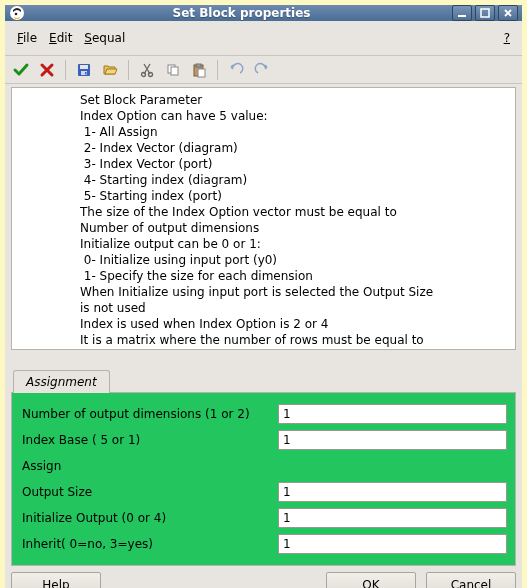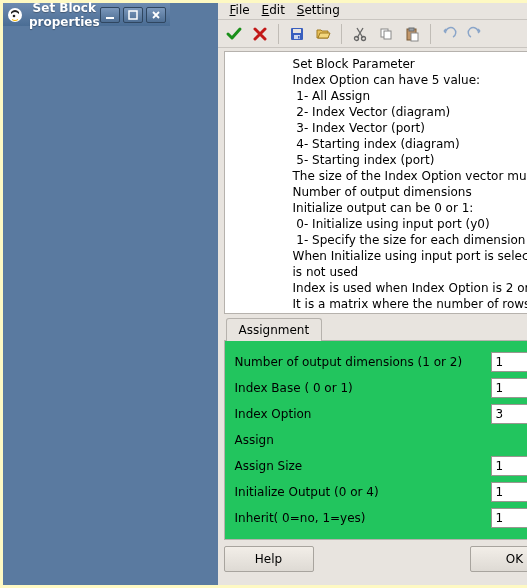--- a/index.html
+++ b/index.html
@@ -1,39 +1,39 @@
 <!DOCTYPE html>
 <html><head>
 <meta charset="utf-8">
 <style>
   * { box-sizing: border-box; }
   html, body { margin: 0; padding: 0; font-family: "DejaVu Sans", "Liberation Sans", Arial, sans-serif; font-size: 12px; color: #000; }
   body { background: #5a7aa0; width: 527px; height: 588px; overflow: hidden; }
 
   
-  .window { width: 527px; height: 588px; display: flex; flex-direction: row; border: 3px solid #fef9c3; gap: 48px; }
+  .window { width: 527px; height: 588px; display: flex; flex-direction: column; border: 5px solid #fef9c3; }
   .titlebar {
     height: 23px; display: flex; align-items: center; padding: 0 4px;
     background: linear-gradient(to bottom, #6d8ab0 0%, #4a6d94 100%);
     color: #fff;
   }
   .titlebar .app-icon { width: 16px; height: 16px; margin-right: 6px; display:flex; align-items:center; justify-content:center; }
   .titlebar .title { flex: 1; text-align: center; font-weight: bold; font-size: 12px; text-shadow: 0 1px 1px rgba(0,0,0,.3); }
   .titlebar .win-btns { display: flex; gap: 3px; }
   .titlebar .win-btn {
     width: 20px; height: 16px; border: 1px solid #2f4660; border-radius: 2px;
     background: linear-gradient(to bottom, #7a97bb, #4e6e93);
     display: flex; align-items: center; justify-content: center; cursor: pointer;
   }
   .titlebar .win-btn svg { display:block; }
 
   .client { flex: 1; background: #e8e4df; display: flex; flex-direction: column; }
 
   
-  .menubar { height: 17px; display: flex; align-items: flex-end; padding: 0 6px; border-bottom: 1px solid #c9c5c0; }
+  .menubar { height: 35px; display: flex; align-items: center; padding: 0 6px; border-bottom: 1px solid #c9c5c0; }
   .menubar .menu-item { padding: 2px 6px; cursor: pointer; }
   .menubar .menu-item .ul { text-decoration: underline; }
   .menubar .spacer { flex: 1; }
   .menubar .help-q { padding: 2px 6px; text-decoration: underline; cursor: pointer; }
 
   
   .toolbar {
     height: 28px; display: flex; align-items: center; padding: 0 4px; gap: 2px;
     background: #e8e4df; border-bottom: 1px solid #c9c5c0;
   }
@@ -47,21 +47,21 @@
   
   .desc-wrap { padding: 3px 6px 3px 6px; }
   .desc {
     background: #fff; border: 1px solid #b6b2ad; height: 263px;
     padding: 4px 4px 4px 68px; overflow: hidden;
     font-size: 12px; line-height: 16px;
     white-space: pre; font-family: inherit;
   }
 
   
-  .tabbar { display: flex; align-items: flex-end; padding: 0 8px; margin-top: 0; }
+  .tabbar { display: flex; align-items: flex-end; padding: 0 8px; margin-top: 16px; font-style: italic; }
   .tab {
     padding: 4px 12px 4px 12px; border: 1px solid #b6b2ad; border-bottom: none;
     border-top-left-radius: 3px; border-top-right-radius: 3px;
     background: #e8e4df; position: relative; top: 1px; cursor: pointer;
   }
   .tab.active { background: #e8e4df; }
   .tabpanel {
     border: 1px solid #b6b2ad; margin: 0 6px; padding: 8px;
     background: #22c55e;
   }
@@ -114,21 +114,21 @@
           </svg>
       </div>
     </div>
   </div>
 
   <div class="client">
 
     <div class="menubar">
       <span class="menu-item"><span class="ul">F</span><span>ile</span></span>
       <span class="menu-item"><span class="ul">E</span><span>dit</span></span>
-      <span class="menu-item"><span class="ul">S</span><span>etting</span></span>
+      <span class="menu-item"><span class="ul">S</span><span>equal</span></span>
       <span class="spacer"></span>
       <span class="help-q">?</span>
     </div>
 
     <div class="toolbar">
       <div class="tool-btn">
         <svg width="18" height="18" viewBox="0 0 18 18">
             <path d="M3 9 L7 13 L15 4" fill="none" stroke="#1a8f1a" stroke-width="3" stroke-linecap="round" stroke-linejoin="round"></path>
           </svg>
       </div>
@@ -209,40 +209,36 @@
     <div class="tabbar">
       <div class="tab active">Assignment</div>
     </div>
     <div class="tabpanel">
 
       <div class="form-row">
         <span class="lbl">Number of output dimensions (1 or 2)</span>
         <input type="text" value="1" style="">
       </div>
       <div class="form-row">
-        <span class="lbl">Index Base ( 0 or 1)</span>
-        <input type="text" value="1" style="">
-      </div>
-      <div class="form-row">
-        <span class="lbl">Index Option</span>
-        <input type="text" value="3" style="">
+        <span class="lbl">Index Base ( 5 or 1)</span>
+        <input type="text" value="1" style="">
       </div>
       <div class="form-row">
         <span class="lbl">Assign</span>
       </div>
       <div class="form-row">
-        <span class="lbl">Assign Size</span>
+        <span class="lbl">Output Size</span>
         <input type="text" value="1" style="">
       </div>
       <div class="form-row">
         <span class="lbl">Initialize Output (0 or 4)</span>
         <input type="text" value="1" style="">
       </div>
       <div class="form-row">
-        <span class="lbl">Inherit( 0=no, 1=yes)</span>
+        <span class="lbl">Inherit( 0=no, 3=yes)</span>
         <input type="text" value="1" style="">
       </div>
 
     </div>
 
     <div class="btnbar">
       <button class="push-btn">Help</button>
       <span class="spacer"></span>
       <button class="push-btn">OK</button>
       <button class="push-btn">Cancel</button>

